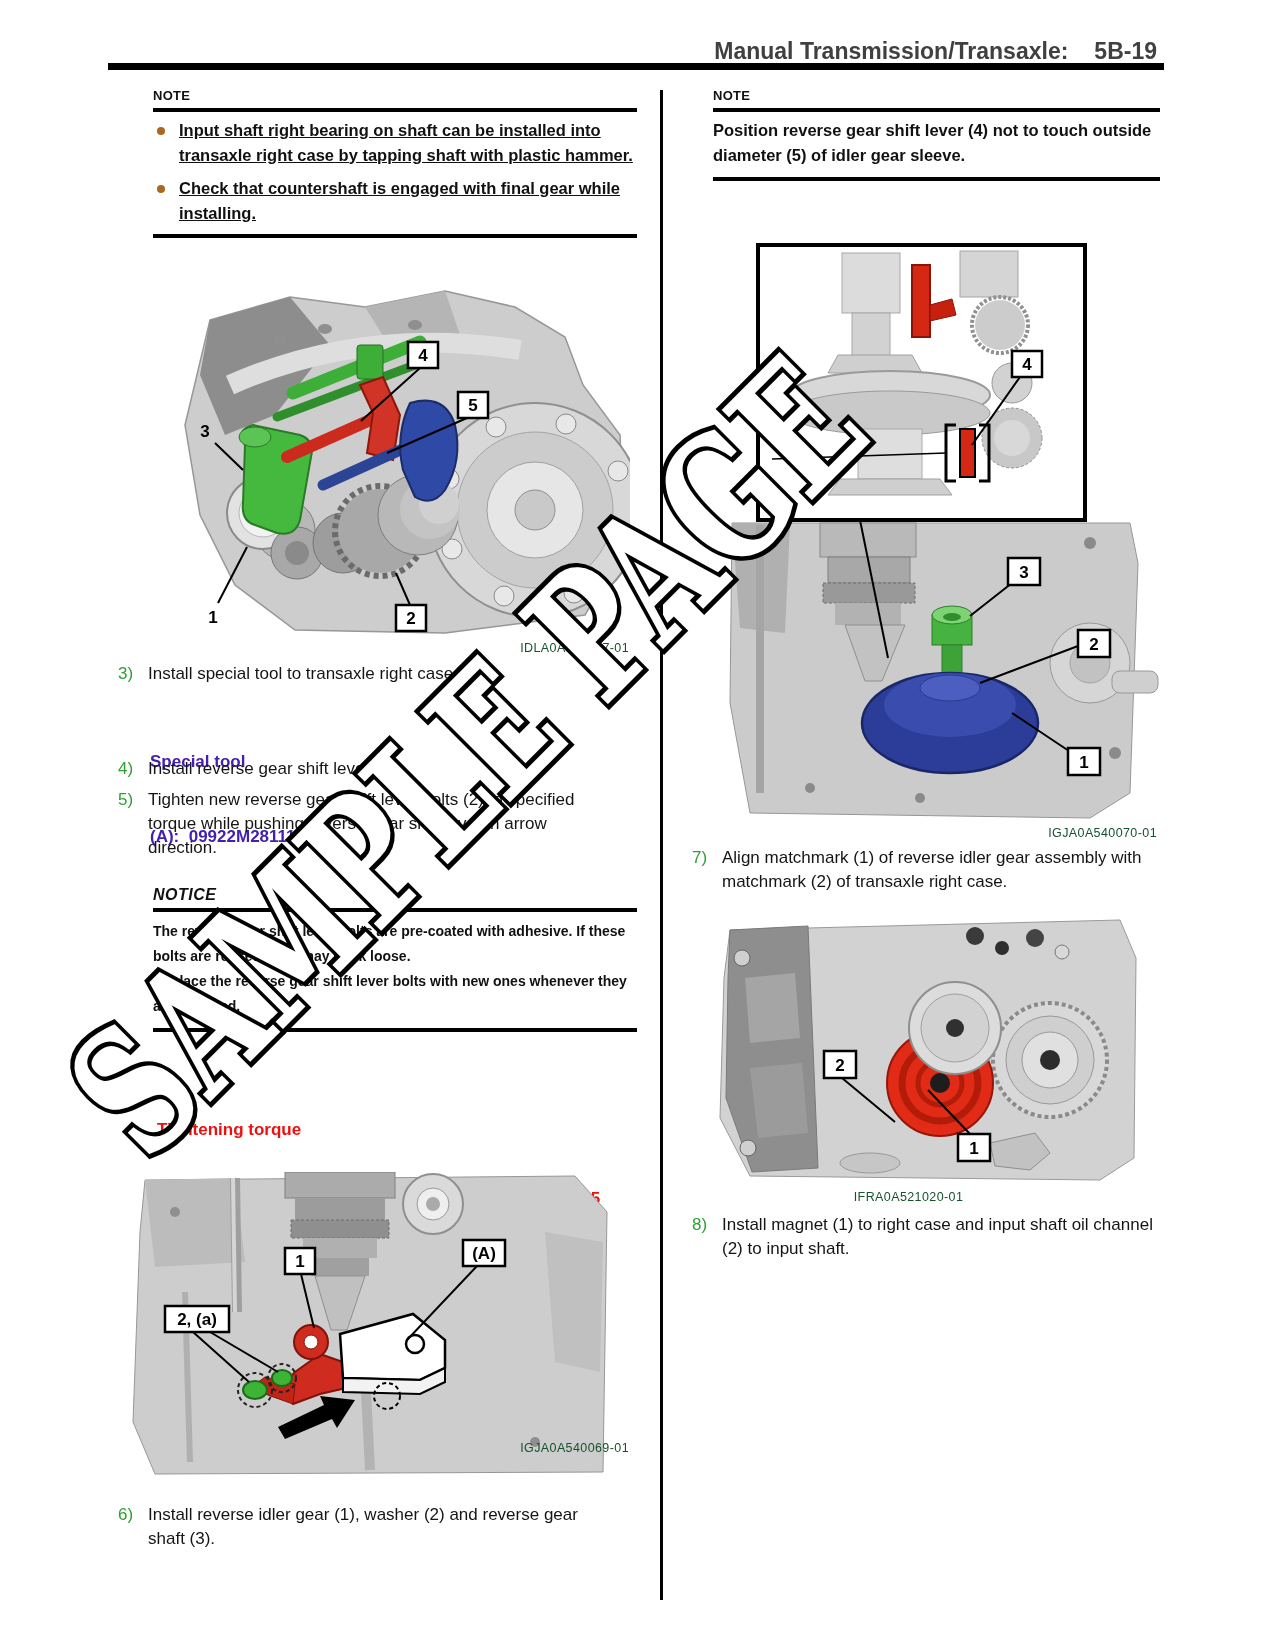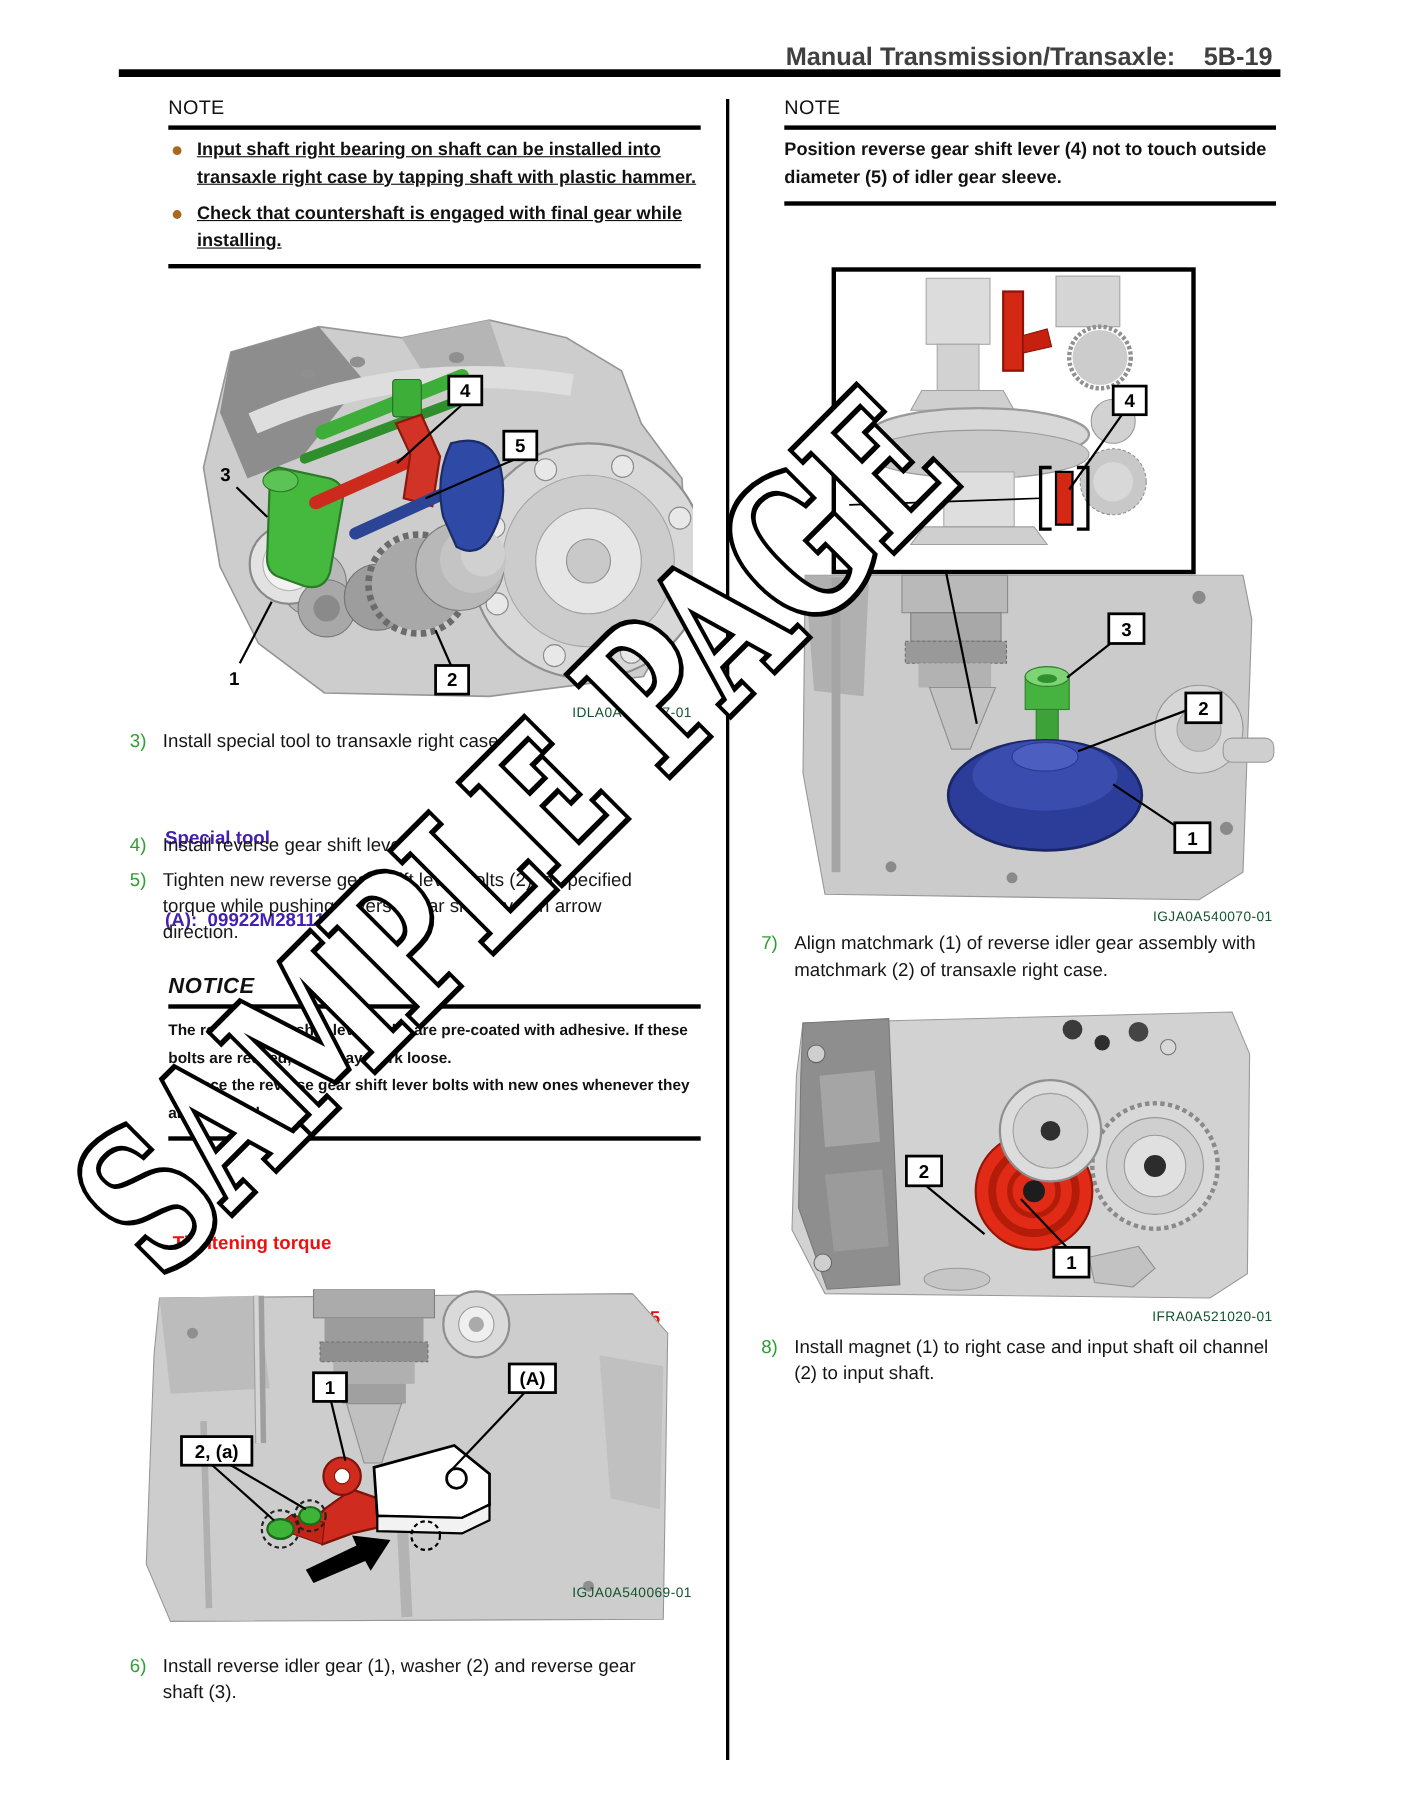--- a/index.html
+++ b/index.html
@@ -6,35 +6,35 @@
   .page{position:relative;width:1275px;height:1650px;background:#fff;overflow:hidden;
         font-family:"Liberation Sans",sans-serif;color:#111;}
   .abs{position:absolute;}
   .rule{position:absolute;background:#000;}
   
   .hdr{position:absolute;top:38px;left:0;width:1157px;text-align:right;font-weight:bold;
        font-size:23px;color:#404040;}
   .hdr .pg{margin-left:26px;}
   
   .noteblk{position:absolute;}
-  .note-title{font-weight:normal;font-size:18px;letter-spacing:.3px;}
+  .note-title{font-weight:bold;font-size:13px;letter-spacing:.3px;}
   .trule{height:4px;background:#000;margin-top:5px;}
   .brule{height:4px;background:#000;}
   .note-body{font-weight:bold;font-size:16.5px;line-height:24.5px;padding:6px 0 10px 0;}
   ul.nlist{margin:6px 0 8px 0;padding:0 0 0 26px;list-style:none;}
   ul.nlist li{position:relative;font-weight:bold;font-size:16.5px;line-height:24.5px;margin-bottom:9px;text-decoration:underline;}
   ul.nlist li:before{content:"";position:absolute;left:-22px;top:9px;width:8px;height:8px;
        border-radius:50%;background:#a8681d;}
   
   .step{position:absolute;display:flex;font-size:17px;line-height:24px;}
   .step .n{width:30px;flex:0 0 30px;color:#2f9e33;}
   .step .t{flex:1;color:#151515;}
   .sptool{position:absolute;font-weight:bold;font-size:17px;line-height:25px;color:#4420b0;white-space:pre-wrap;}
   .noticeblk{position:absolute;}
-  .notice-title{font-style:italic;font-weight:bold;font-size:20px;letter-spacing:.5px;}
+  .notice-title{font-style:italic;font-weight:bold;font-size:16px;letter-spacing:.5px;}
   .notice-body{font-weight:bold;font-size:14px;line-height:25px;padding:7px 0 9px 0;}
   .nrule{height:4px;background:#000;margin-top:4px;}
   .torque{position:absolute;font-weight:bold;font-size:17px;line-height:23px;color:#ee0f0f;white-space:pre-wrap;}
   .cap{position:absolute;text-align:right;font-size:12.5px;letter-spacing:.4px;color:#14532d;}
   
   .co-txt{font-family:"Liberation Sans",sans-serif;font-weight:bold;font-size:17px;fill:#000;text-anchor:middle;}
   .co-box{fill:#fff;stroke:#000;stroke-width:2.5px;}
   .ldr{stroke:#000;stroke-width:2px;fill:none;}
   .wm{position:absolute;left:0;top:0;pointer-events:none;}
 </style>
@@ -324,21 +324,21 @@
     <ellipse cx="180" cy="245" rx="30" ry="10" fill="#c6c6c6" stroke="#999"></ellipse>
     <polygon points="300,225 345,215 360,235 340,252 305,248" fill="#c2c2c2" stroke="#8f8f8f"></polygon>
 
     <line class="ldr" x1="152" y1="160" x2="205" y2="204"></line>
     <rect class="co-box" x="134" y="133" width="32" height="27"></rect>
     <text class="co-txt" x="150" y="153">2</text>
     <line class="ldr" x1="280" y1="216" x2="238" y2="172"></line>
     <rect class="co-box" x="268" y="216" width="32" height="27"></rect>
     <text class="co-txt" x="284" y="236">1</text>
   </svg>
-  <div class="cap" style="left:660px;top:1190px;width:497px;">IFRA0A521020-01</div>
+  <div class="cap" style="left:660px;top:1190px;width:497px;text-align:center;">IFRA0A521020-01</div>
 
   <div class="step" style="left:692px;top:1213px;width:466px;">
     <span class="n">8)</span>
     <span class="t">Install magnet (1) to right case and input shaft oil channel (2) to input shaft.</span>
   </div>
 
   <svg class="wm" width="1275" height="1650" viewBox="0 0 1275 1650">
     <text x="470" y="818" text-anchor="middle" transform="rotate(-45 470 760)" font-family="&quot;DejaVu Serif&quot;,serif" font-weight="bold" font-size="175" fill="#ffffff" stroke="#000000" stroke-width="10" style="paint-order:stroke" textLength="1030" lengthAdjust="spacingAndGlyphs">SAMPLE PAGE</text>
   </svg>
 

